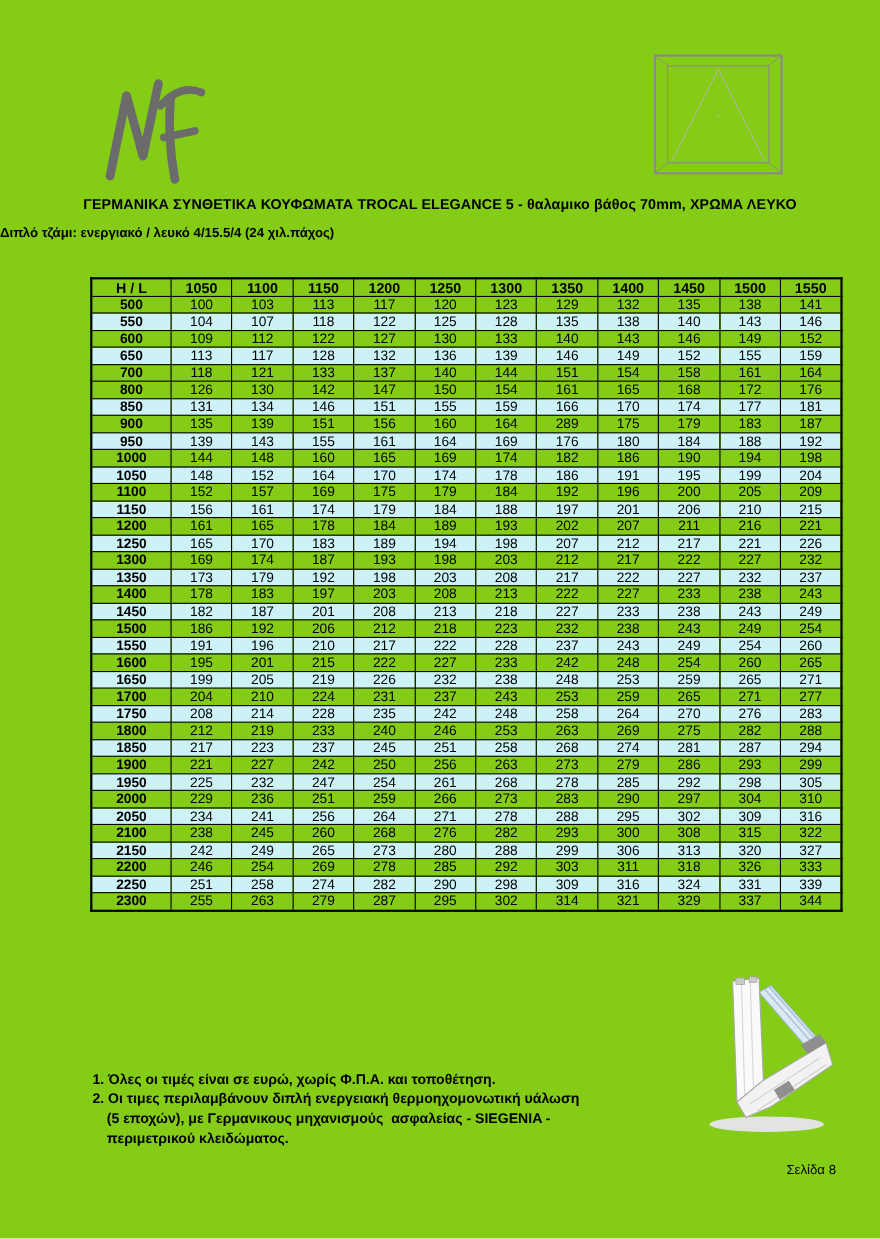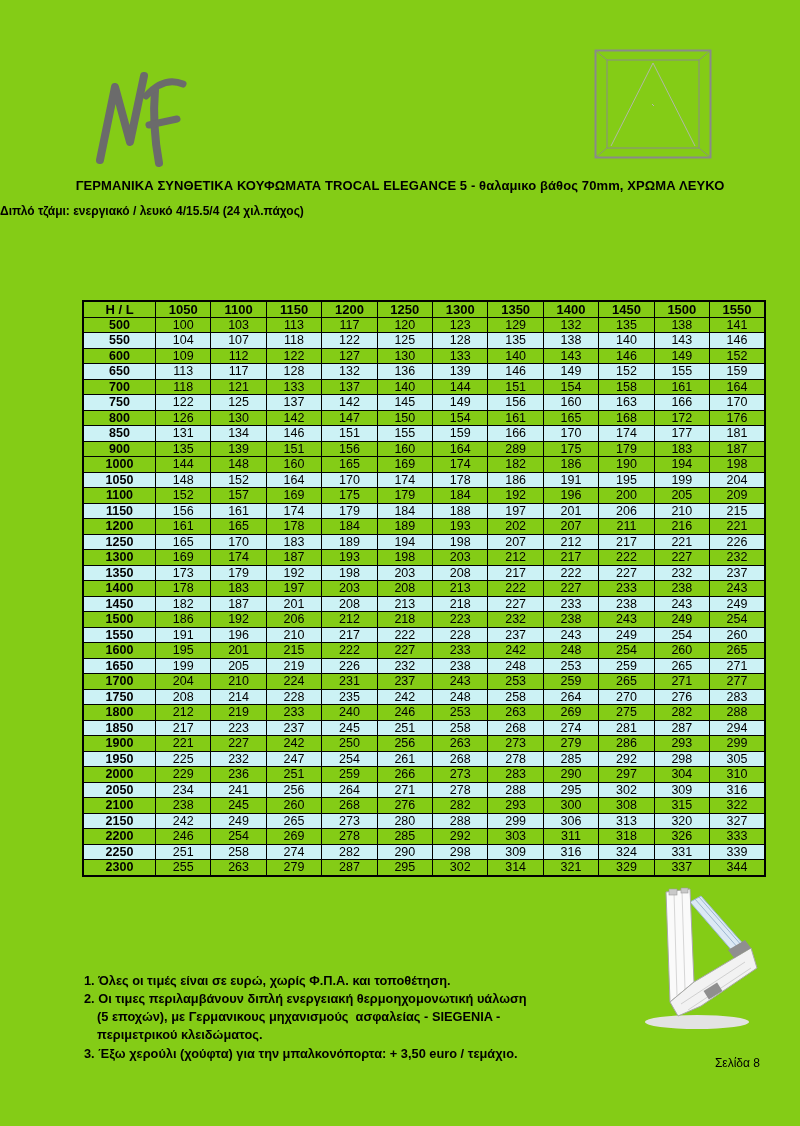--- a/index.html
+++ b/index.html
@@ -13,21 +13,21 @@
   .window-icon{position:absolute;left:594px;top:49px;width:118px;height:110px;}
   
   .title1{position:absolute;left:0;top:178px;width:100%;text-align:center;
           font-size:13px;font-weight:bold;letter-spacing:0.1px;}
   .title2{position:absolute;left:0;top:204px;width:100%;text-align:left;
           font-size:12px;font-weight:bold;}
   
   .price-table{
     position:absolute;left:82px;top:252px;width:684px;
     border-collapse:collapse;table-layout:fixed;
-    font-size:12.5px;border:2px solid #000;margin-top:48px;
+    font-size:12.5px;border:2px solid #000;
   }
   .price-table th,.price-table td{
     border:1px solid #000;text-align:center;vertical-align:middle;
     padding:0;height:14.5px;line-height:1;overflow:hidden;
   }
   .price-table thead th{font-weight:bold;font-size:13px;}
   .price-table td:first-child,.price-table th:first-child{width:71px;font-weight:bold;}
   .price-table tr.alt td{background:var(--row-alt,#ccf2f5);}
   
   .notes{position:absolute;left:84px;top:972px;width:540px;
@@ -148,34 +148,20 @@
           <td>133</td>
           <td>137</td>
           <td>140</td>
           <td>144</td>
           <td>151</td>
           <td>154</td>
           <td>158</td>
           <td>161</td>
           <td>164</td>
         </tr>
-        <tr class="alt">
-          <td>750</td>
-          <td>122</td>
-          <td>125</td>
-          <td>137</td>
-          <td>142</td>
-          <td>145</td>
-          <td>149</td>
-          <td>156</td>
-          <td>160</td>
-          <td>163</td>
-          <td>166</td>
-          <td>170</td>
-        </tr>
         <tr>
           <td>800</td>
           <td>126</td>
           <td>130</td>
           <td>142</td>
           <td>147</td>
           <td>150</td>
           <td>154</td>
           <td>161</td>
           <td>165</td>
@@ -204,20 +190,34 @@
           <td>151</td>
           <td>156</td>
           <td>160</td>
           <td>164</td>
           <td>289</td>
           <td>175</td>
           <td>179</td>
           <td>183</td>
           <td>187</td>
         </tr>
+        <tr class="alt">
+          <td>950</td>
+          <td>139</td>
+          <td>143</td>
+          <td>155</td>
+          <td>161</td>
+          <td>164</td>
+          <td>169</td>
+          <td>176</td>
+          <td>180</td>
+          <td>184</td>
+          <td>188</td>
+          <td>192</td>
+        </tr>
         <tr>
           <td>1000</td>
           <td>144</td>
           <td>148</td>
           <td>160</td>
           <td>165</td>
           <td>169</td>
           <td>174</td>
           <td>182</td>
           <td>186</td>
@@ -590,21 +590,20 @@
           <td>344</td>
         </tr>
       </tbody>
   </table>
 
   <div class="notes">
       <div class="note-line">1. Όλες οι τιμές είναι σε ευρώ, χωρίς Φ.Π.Α. και τοποθέτηση.</div>
       <div class="note-line">2. Οι τιμες περιλαμβάνουν διπλή ενεργειακή θερμοηχομονωτική υάλωση</div>
       <div class="note-line indent">(5 εποχών), με Γερμανικους μηχανισμούς  ασφαλείας - SIEGENIA -</div>
       <div class="note-line indent">περιμετρικού κλειδώματος.</div>
-      <div class="note-line">3. Έξω χερούλι (χούφτα) για την μπαλκονόπορτα: + 3,50 euro / τεμάχιο.</div>
     </div>
 
   <svg class="profile-photo" viewBox="0 0 134 150" aria-hidden="true">
     <ellipse cx="64" cy="136" rx="52" ry="7" fill="#e3e3e3"></ellipse>
 
     <polygon points="57,16 68,10 112,60 101,67" fill="#dce9f4" stroke="#9db7d2" stroke-width="1"></polygon>
     <path d="M62 13 L106 63 M66 11 L110 61" stroke="#9db7d2" stroke-width="1" fill="none"></path>
 
     <polygon points="33,6 57,3 61,96 37,116" fill="#fafafa" stroke="#a8a8a8" stroke-width="1"></polygon>
     <path d="M41 6 L44 110 M49 5 L52 103" stroke="#d6d6d6" stroke-width="1" fill="none"></path>

